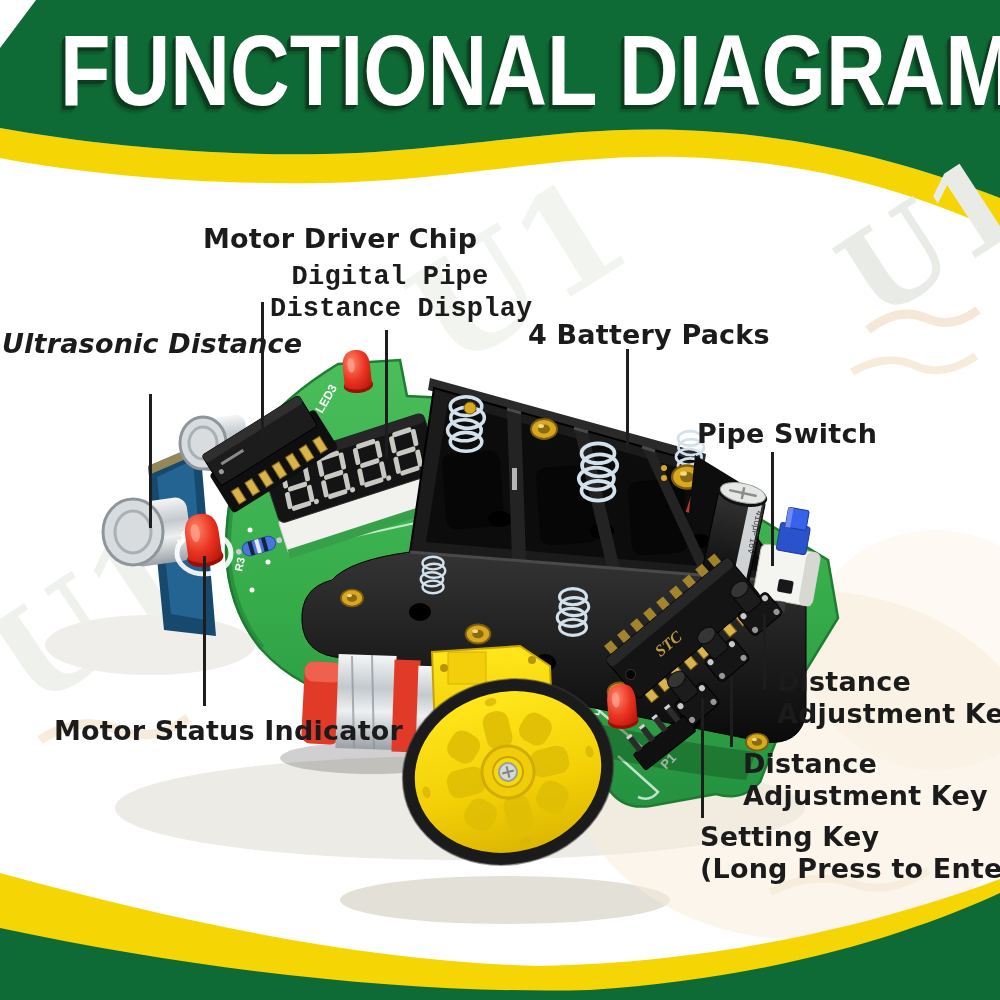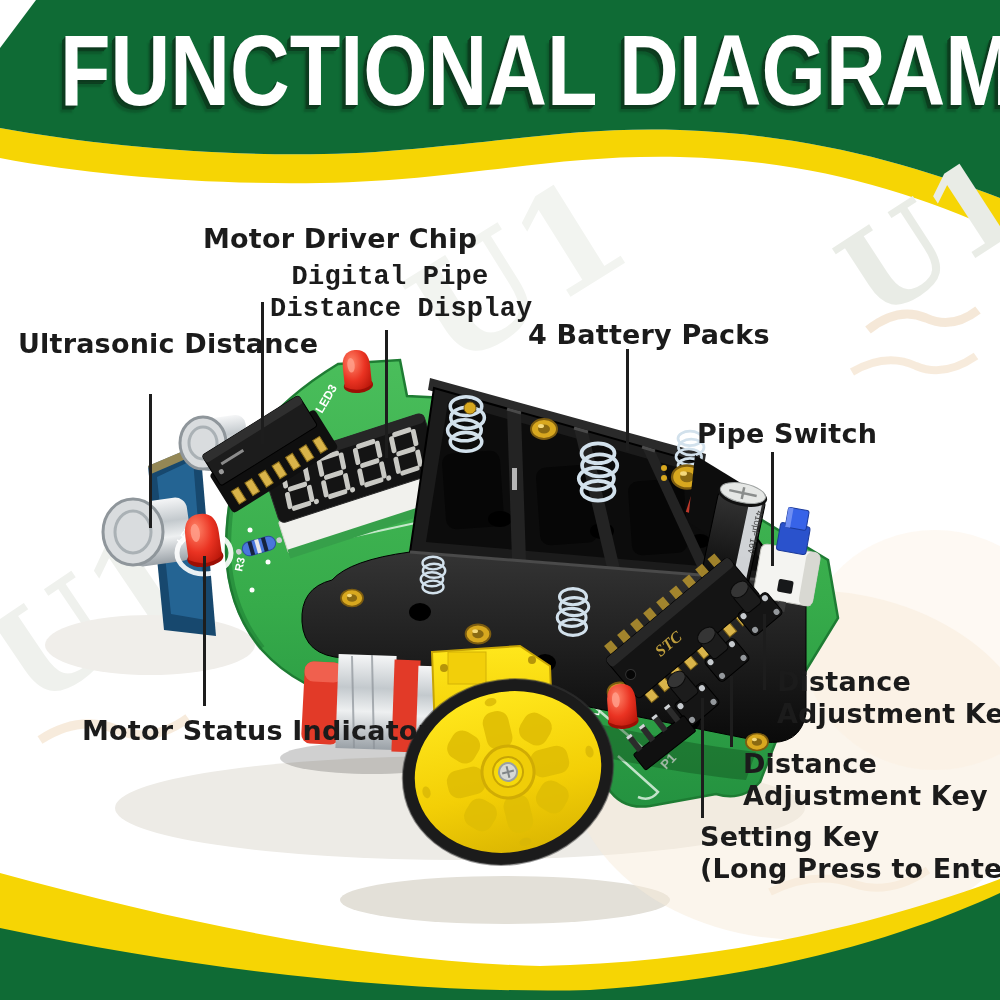--- a/index.html
+++ b/index.html
@@ -358,30 +358,30 @@
   <div class="leader" style="left:730px;top:676px;height:71px;"></div>
   <div class="leader" style="left:701px;top:698px;height:120px;"></div>
 
   <div class="lbl" style="left:155px;top:223px;margin-left:48px;">
     <span>Motor Driver Chip</span>
   </div>
   <div class="lbl center" style="left:270px;top:261px;width:240px;font-family:Liberation Mono, monospace;">
     <div>Digital Pipe</div>
     <div>Distance Display</div>
   </div>
-  <div class="lbl" style="left:18px;top:328px;">
+  <div class="lbl" style="left:2px;top:328px;font-style:italic;">
     <div>Ultrasonic Distance</div>
   </div>
   <div class="lbl" style="left:528px;top:319px;">
     <span>4 Battery Packs</span>
   </div>
   <div class="lbl" style="left:697px;top:418px;">
     <span>Pipe Switch</span>
   </div>
-  <div class="lbl" style="left:82px;top:715px;">
+  <div class="lbl" style="left:54px;top:715px;">
     <span>Motor Status Indicator</span>
   </div>
   <div class="lbl" style="left:777px;top:666px;">
     <div>Distance</div>
     <div>Adjustment Key-</div>
   </div>
   <div class="lbl" style="left:743px;top:748px;">
     <div>Distance</div>
     <div>Adjustment Key +</div>
   </div>

